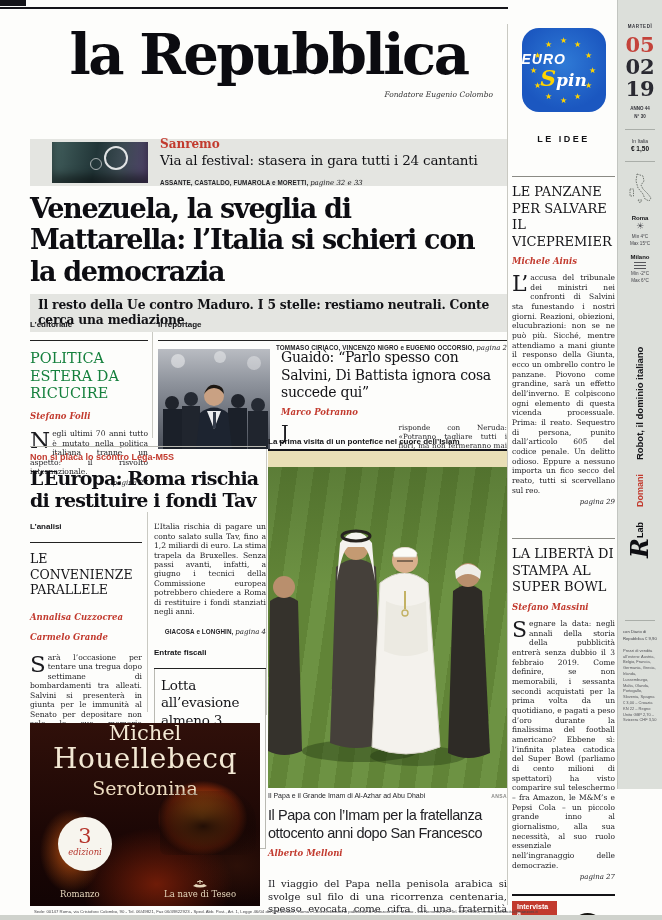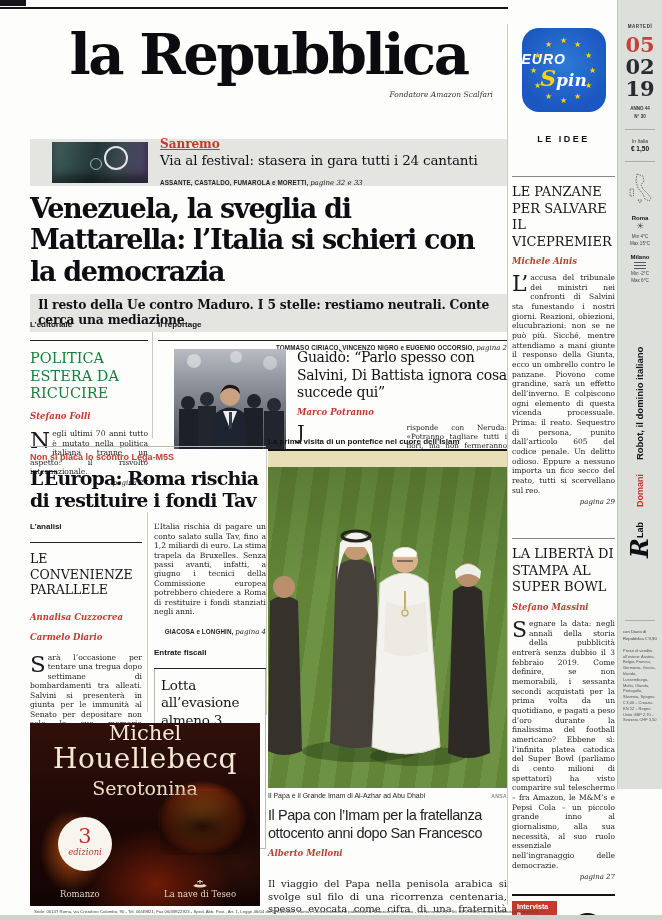--- a/index.html
+++ b/index.html
@@ -41,40 +41,40 @@
   .sanremo { position:absolute; left:30px; top:139px; width:477px; height:47px;
              background:#e4e5e1; display:flex; align-items:center; }
   .sanremo-photo { width:96px; height:41px; margin-left:22px; position:relative; overflow:hidden;
       background:linear-gradient(100deg,#43605e,#223638 45%,#3c4a52 70%,#50406a);
       box-shadow:inset 0 -8px 8px rgba(0,0,0,.45); }
   .sanremo-photo .ring { position:absolute; left:52px; top:4px; width:24px; height:24px;
       border:2px solid rgba(255,255,255,.85); border-radius:50%; }
   .sanremo-photo .ring2 { position:absolute; left:38px; top:16px; width:12px; height:12px;
       border:1.5px solid rgba(255,255,255,.6); border-radius:50%; }
   .sanremo-text { margin-left:12px; }
-  .sanremo-kicker { font:700 12px "DejaVu Serif",serif; color:#c23a2e;text-decoration:underline; }
+  .sanremo-kicker { font:700 12px "DejaVu Serif",serif; color:#c23a2e; }
   .sanremo-title { font:400 13.5px "DejaVu Serif",serif; color:#121216; letter-spacing:-.2px; margin-top:1px; }
   .sanremo-byline { margin-top:3px; }
 
   
   .lead { position:absolute; left:30px; top:193px; width:477px; }
   .lead h2 { font:700 27px/1.16 "DejaVu Serif",serif; letter-spacing:-1.3px; color:#0d0d12; }
   .lead-sub { margin-top:7px; background:#e4e5e1; padding:4px 8px 5px;
               font:700 12.3px/1.2 "DejaVu Serif",serif; letter-spacing:-.2px; color:#121216; }
   .lead-byline { text-align:right; margin-top:4px; }
 
   
   .editoriale { position:absolute; left:30px; top:320px; width:118px; }
   .ed-title { font:400 14.5px/1.22 "DejaVu Serif",serif; color:#15803d; margin-top:9px; }
   .editoriale .author { display:block; margin-top:8px; }
   .editoriale .bodytext { margin-top:8px; }
 
   
   .reportage { position:absolute; left:158px; top:320px; width:349px; }
-  .rep-flex { display:flex; margin-top:8px;margin-left:16px; }
+  .rep-flex { display:flex; margin-top:8px; }
   .rep-photo { width:112px; height:100px; position:relative; overflow:hidden;
       background:linear-gradient(180deg,#b9bcc2 0%,#8d929b 35%,#4a4f59 100%); flex:none; }
   .rep-right { flex:1; margin-left:11px; }
   .rep-headline { font:400 14px/1.25 "DejaVu Serif",serif; letter-spacing:-.3px; color:#121216; }
   .rep-right .author { display:block; margin-top:5px; }
   .rep-cols { display:flex; gap:9px; margin-top:6px; }
   .rep-cols .bodytext { flex:1; font-size:7.2px; }
   .rep-cols .dropcap { font-size:19px; }
 
   
@@ -190,21 +190,21 @@
 <div class="page">
   <div class="top-stub"></div>
   <div class="top-rule"></div>
   <div class="vr vr-main"></div>
   <div class="vr vr-edrep"></div>
   <div class="vr vr-ansum"></div>
   <div class="vr vr-tavpapa"></div>
 
   <header class="masthead">
     <h1>la Repubblica</h1>
-    <div class="founder">Fondatore Amazon Scalfari</div>
+    <div class="founder">Fondatore Eugenio Colombo</div>
   </header>
 
   <section class="sanremo">
     <div class="sanremo-photo">
       <span class="ring"></span>
       <span class="ring2"></span>
     </div>
     <div class="sanremo-text">
       <div class="sanremo-kicker">Sanremo</div>
       <div class="sanremo-title">Via al festival: stasera in gara tutti i 24 cantanti</div>
@@ -264,21 +264,21 @@
 
   <section class="tav">
     <div class="tav-kicker">Non si placa lo scontro Lega-M5S</div>
     <div class="tav-headline">L’Europa: Roma rischia di restituire i fondi Tav</div>
     <div class="tav-cols">
       <div class="analisi">
         <div class="col-label">L’analisi</div>
         <div class="an-title">LE CONVENIENZE PARALLELE</div>
         <div class="an-authors">
           <span class="author">Annalisa Cuzzocrea</span><br>
-          <span class="author">Carmelo Diario</span>
+          <span class="author">Carmelo Grande</span>
         </div>
         <div class="bodytext"><span class="dropcap">S</span><span>arà l’occasione per tentare una tregua dopo settimane di bombardamenti tra alleati. Salvini si presenterà in giunta per le immunità al Senato per depositare non solo la sua memoria difensiva sulla richiesta di autorizzazione al processo. Ma anche un atto - con la relazione con cui Conte, Di Maio e Toninelli si assumono la responsabilità politica collegiale sul fermo della nave Diciotti.</span></div>
         <div class="pageline">pagina 2</div>
       </div>
       <div class="tav-sum">
         <div class="bodytext">L’Italia rischia di pagare un conto salato sulla Tav, fino a 1,2 miliardi di euro. La stima trapela da Bruxelles. Senza passi avanti, infatti, a giugno i tecnici della Commissione europea potrebbero chiedere a Roma di restituire i fondi stanziati negli anni.</div>
         <div class="sum-byline"><span class="caps-byline">GIACOSA e LONGHIN, </span><span class="pg-it">pagina 4</span></div>
         <div class="col-label fiscali-label">Entrate fiscali</div>
         <div class="fiscali-box">
           <div class="fiscali-title">Lotta all’evasione almeno 3 miliardi di minori incassi l’effetto annuncio sui condoni</div>

